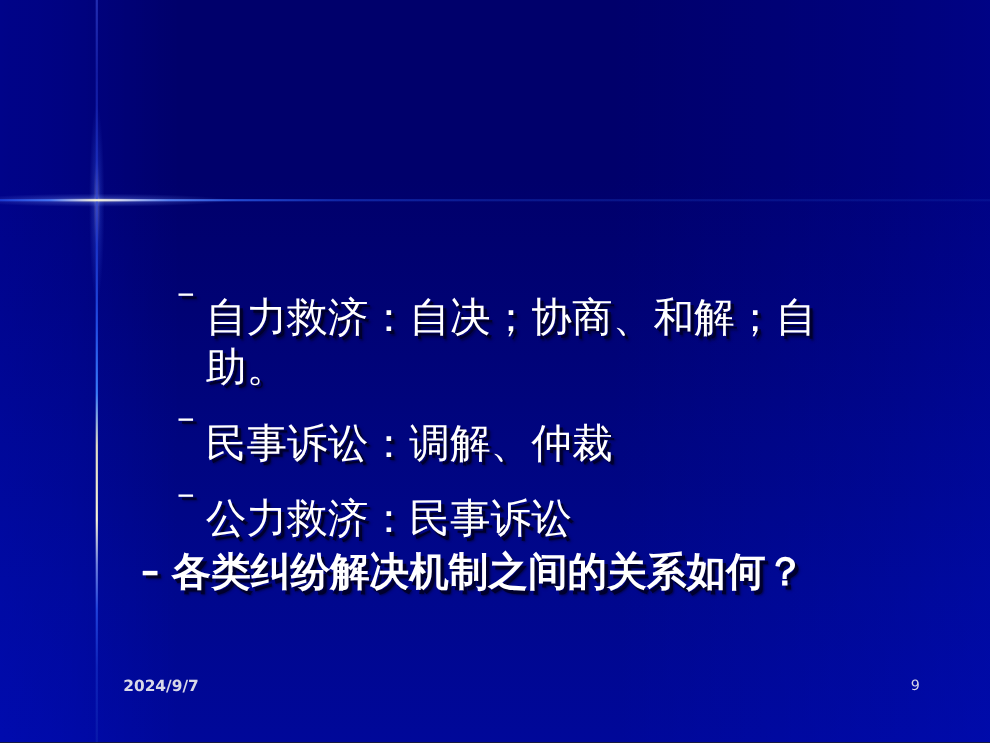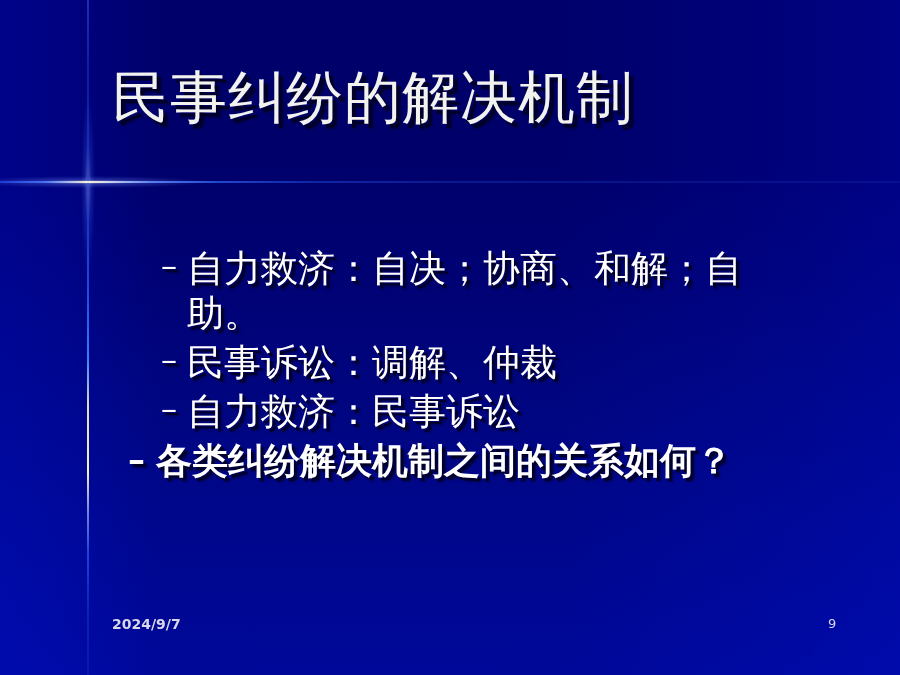--- a/index.html
+++ b/index.html
@@ -160,20 +160,21 @@
     flex: 1 1 auto;
   }
 
   
   .level2 {
     margin-left: 33px;
     width: 640px;
   }
   .level2 .btext {
     font-size: 37px;
+    margin-top: 20px;
   }
 
   
   .level1 {
     margin-left: 0px;
     font-weight: bold;
     font-size: 36px;
     margin-top: 2px;
   }
   .level1 .dash {
@@ -208,37 +209,36 @@
 </head>
 <body>
 
 <div id="slide">
 
   <div class="deco-vglow"></div>
   <div class="deco-hglow"></div>
   <div class="deco-vline"></div>
   <div class="deco-hline"></div>
 
-  <div id="title">民事纠纷的解决机制</div>
 
   <div id="body">
 
     <div class="bullet level2">
       <span class="dash">–</span>
       <span class="btext">自力救济：自决；协商、和解；自助。</span>
     </div>
 
     <div class="bullet level2">
       <span class="dash">–</span>
       <span class="btext">民事诉讼：调解、仲裁</span>
     </div>
 
     <div class="bullet level2">
       <span class="dash">–</span>
-      <span class="btext">自力救济：民事诉讼</span>
+      <span class="btext">公力救济：民事诉讼</span>
     </div>
 
     <div class="bullet level1">
       <span class="dash">–</span>
       <span class="btext">各类纠纷解决机制之间的关系如何？</span>
     </div>
 
   </div>
 
   <div class="footer-date">2024/9/7</div>

